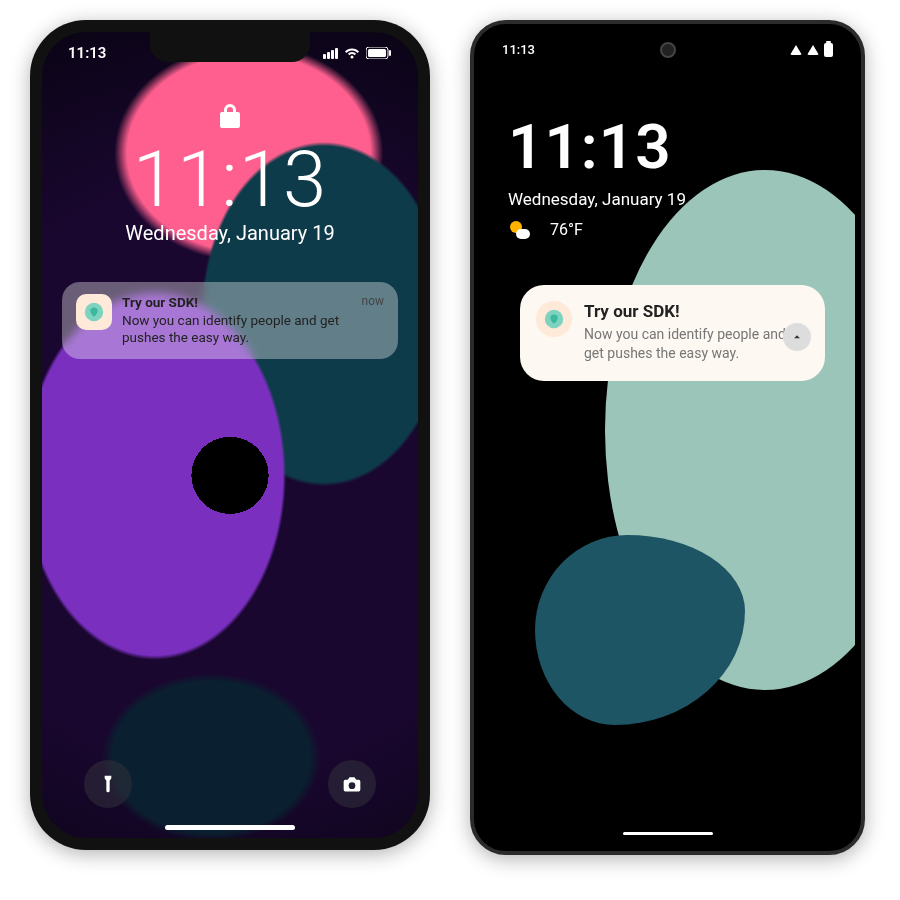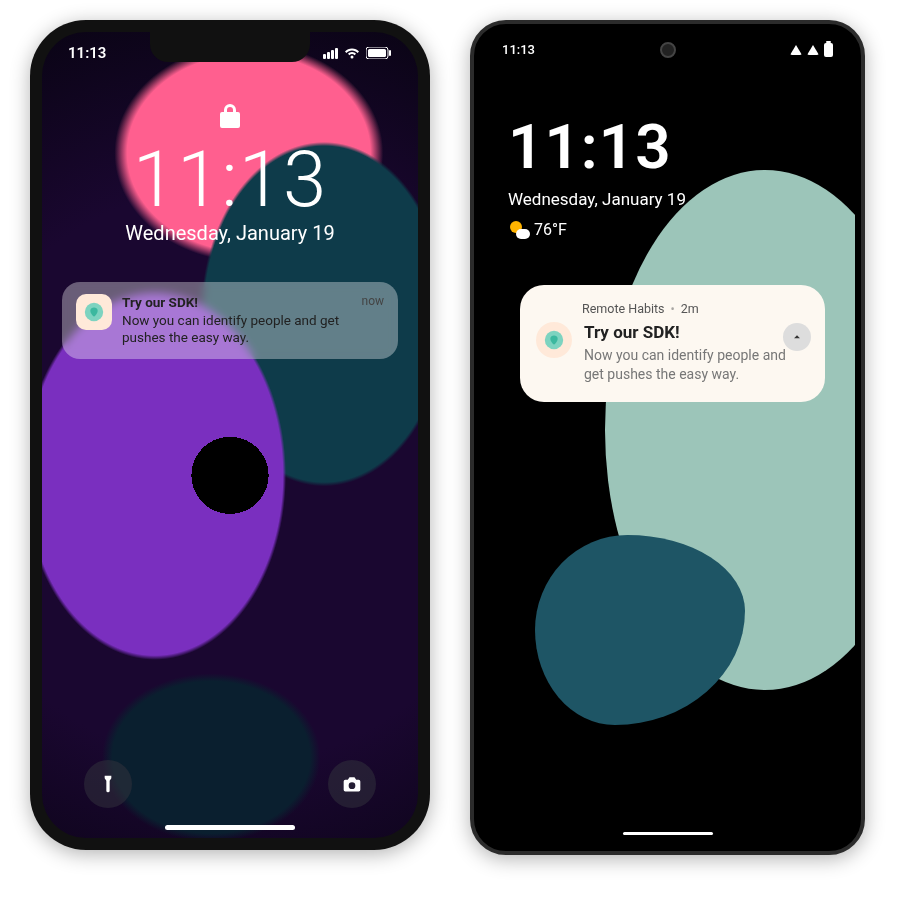--- a/index.html
+++ b/index.html
@@ -127,21 +127,21 @@
     position:absolute; top:12px; left:0; right:0;
     display:flex; justify-content:space-between; padding:0 22px;
     font-size:13px; font-weight:500; z-index:11;
   }
   .and-status .right{display:flex;gap:5px;align-items:center}
   .and-lock {
     position:absolute; top:80px; left:28px; z-index:5;
   }
   .and-time { font-size:62px; font-weight:600; letter-spacing:1px; }
   .and-date { font-size:17px; margin-top:6px; }
-  .and-weather { display:flex;gap:6px;align-items:center;font-size:16px;margin-top:10px;}
+  .and-weather { display:flex;gap:22px;align-items:center;font-size:16px;margin-top:10px;}
   .and-weather .sun {
     width:20px;height:20px;position:relative;
   }
   .and-weather .sun::before{content:"";position:absolute;width:12px;height:12px;background:#ffb300;border-radius:50%;top:2px;left:2px}
   .and-weather .sun::after{content:"";position:absolute;width:14px;height:10px;background:#fff;border-radius:6px;bottom:0;right:-2px}
   .and-notif {
     position:absolute; top:255px; left:40px; right:30px;
     background:#fdf8f1; color:#222;
     border-radius:24px;
     padding:16px 18px 18px 16px;
@@ -254,25 +254,20 @@
     <div class="and-lock">
       <div class="and-time">11:13</div>
       <div class="and-date">Wednesday, January 19</div>
       <div class="and-weather">
         <span class="sun"></span>
         <span>76°F</span>
       </div>
     </div>
 
     <div class="and-notif">
-      <div class="and-notif-head">
-        <span>Remote Habits</span>
-        <span class="dot">•</span>
-        <span>2m</span>
-      </div>
       <div class="and-notif-row">
         <div class="app-icon">
           <svg viewBox="0 0 24 24">
               <circle cx="12" cy="12" r="10" fill="#7dd3c0"></circle>
               <path fill="#3bb89f" d="M12 7c-2 0-4 1.3-4 3.5C8 14 12 17 12 17s4-3 4-6.5C16 8.3 14 7 12 7z"></path>
             </svg>
         </div>
         <div>
           <div class="title">Try our SDK!</div>
           <div class="msg">Now you can identify people and get pushes the easy way.</div>

